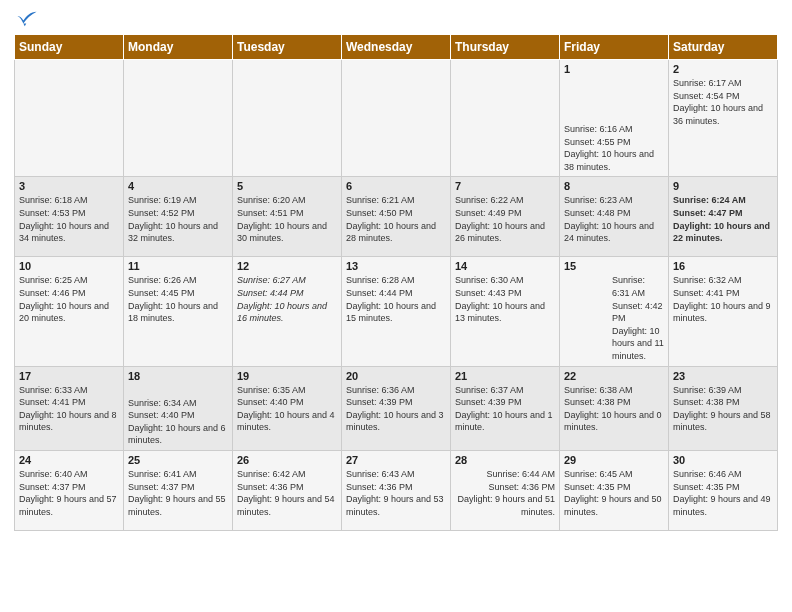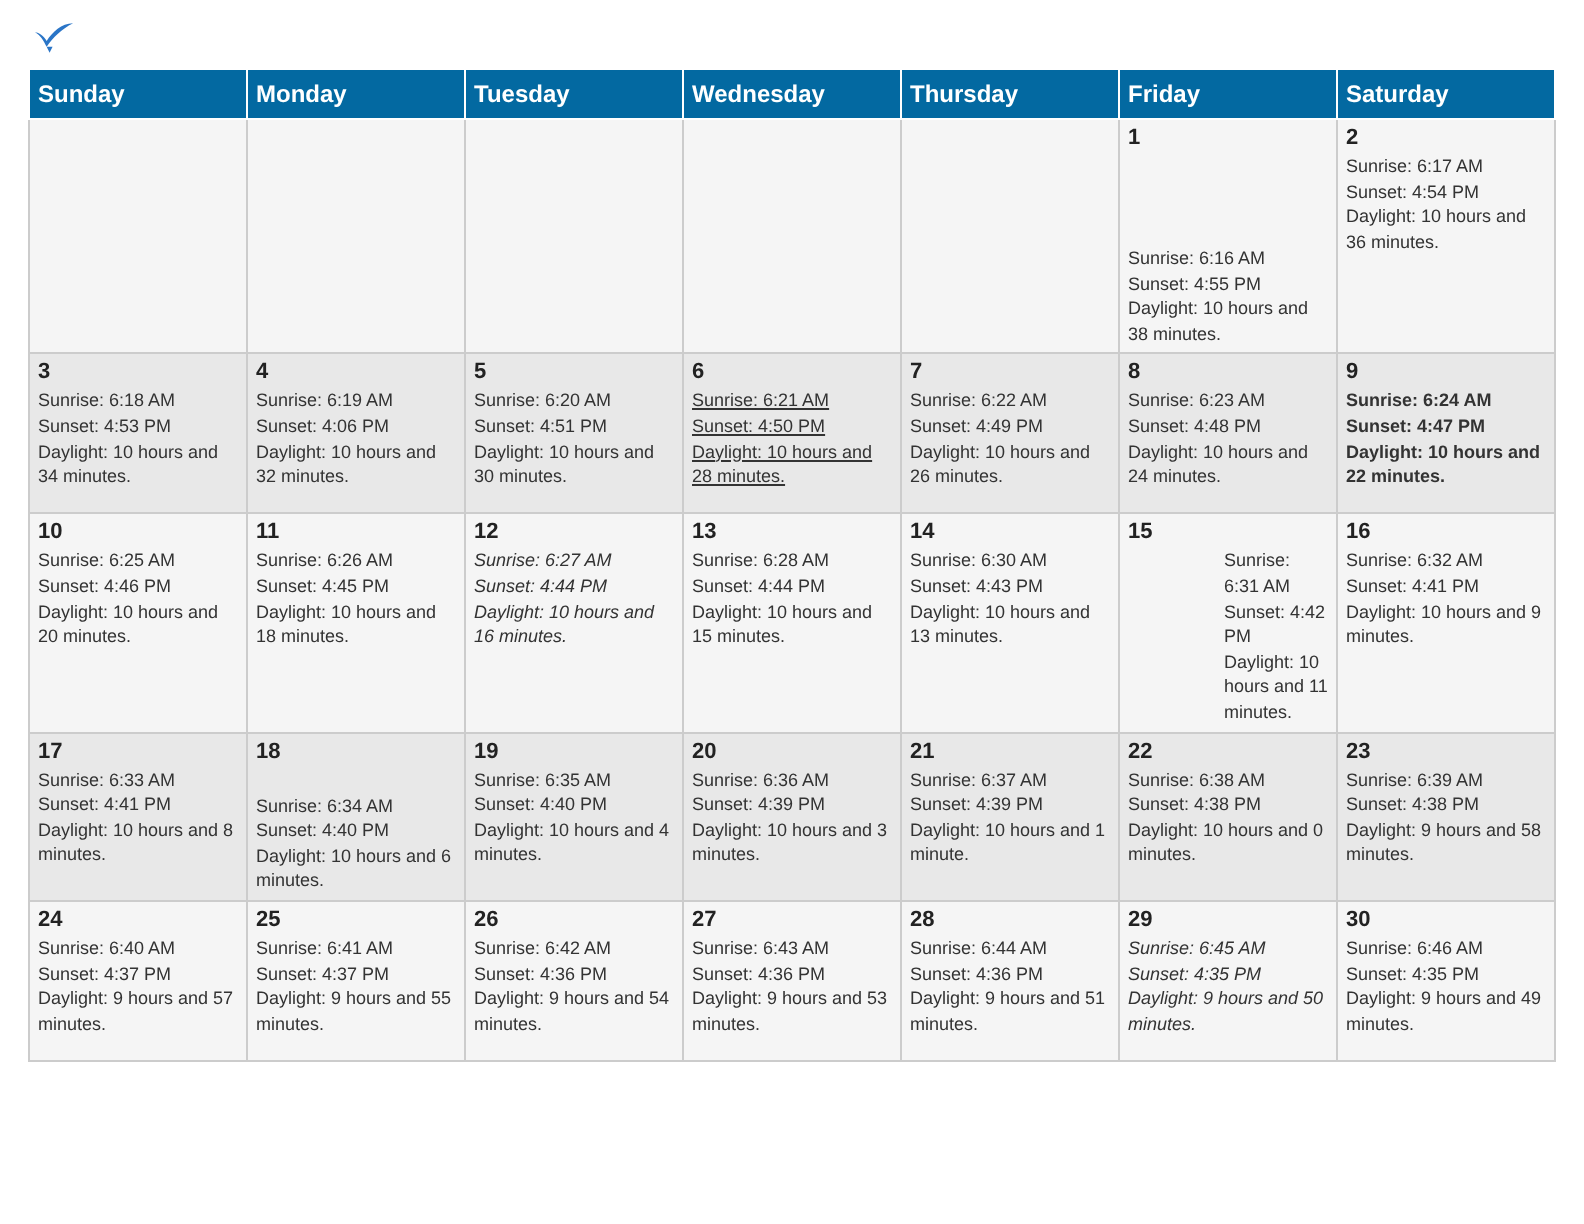--- a/index.html
+++ b/index.html
@@ -53,21 +53,21 @@
       font-size: 14px;
       color: #333;
     }
     table {
       width: 100%;
       border-collapse: collapse;
       margin-top: 6px;
       table-layout: fixed;
     }
     thead tr th {
-      background-color: #0369a1;
+      background-color: #a16207;
       color: #fff;
       font-size: 12px;
       font-weight: bold;
       padding: 5px 4px;
       text-align: left;
       border: 1px solid #fff;
     }
     tbody tr td {
       vertical-align: top;
       border: 1px solid #ccc;
@@ -158,32 +158,32 @@
         <tr>
           <td>
             <span class="day-num">3</span>
             <div class="day-info" style="white-space: pre-line;">Sunrise: 6:18 AM
 Sunset: 4:53 PM
 Daylight: 10 hours and 34 minutes.</div>
           </td>
           <td>
             <span class="day-num">4</span>
             <div class="day-info" style="white-space: pre-line;">Sunrise: 6:19 AM
-Sunset: 4:06 PM
+Sunset: 4:52 PM
 Daylight: 10 hours and 32 minutes.</div>
           </td>
           <td>
             <span class="day-num">5</span>
             <div class="day-info" style="white-space: pre-line;">Sunrise: 6:20 AM
 Sunset: 4:51 PM
 Daylight: 10 hours and 30 minutes.</div>
           </td>
           <td>
             <span class="day-num">6</span>
-            <div class="day-info" style="white-space: pre-line; text-decoration: underline;">Sunrise: 6:21 AM
+            <div class="day-info" style="white-space: pre-line;">Sunrise: 6:21 AM
 Sunset: 4:50 PM
 Daylight: 10 hours and 28 minutes.</div>
           </td>
           <td>
             <span class="day-num">7</span>
             <div class="day-info" style="white-space: pre-line;">Sunrise: 6:22 AM
 Sunset: 4:49 PM
 Daylight: 10 hours and 26 minutes.</div>
           </td>
           <td>
@@ -307,27 +307,27 @@
 Daylight: 9 hours and 54 minutes.</div>
           </td>
           <td>
             <span class="day-num">27</span>
             <div class="day-info" style="white-space: pre-line;">Sunrise: 6:43 AM
 Sunset: 4:36 PM
 Daylight: 9 hours and 53 minutes.</div>
           </td>
           <td>
             <span class="day-num">28</span>
-            <div class="day-info" style="white-space: pre-line;">Sunrise: 6:44 AM
+            <div class="day-info" style="white-space: pre-line; text-align: right;">Sunrise: 6:44 AM
 Sunset: 4:36 PM
 Daylight: 9 hours and 51 minutes.</div>
           </td>
           <td>
             <span class="day-num">29</span>
-            <div class="day-info" style="white-space: pre-line; font-style: italic;">Sunrise: 6:45 AM
+            <div class="day-info" style="white-space: pre-line;">Sunrise: 6:45 AM
 Sunset: 4:35 PM
 Daylight: 9 hours and 50 minutes.</div>
           </td>
           <td>
             <span class="day-num">30</span>
             <div class="day-info" style="white-space: pre-line;">Sunrise: 6:46 AM
 Sunset: 4:35 PM
 Daylight: 9 hours and 49 minutes.</div>
           </td>
         </tr>

